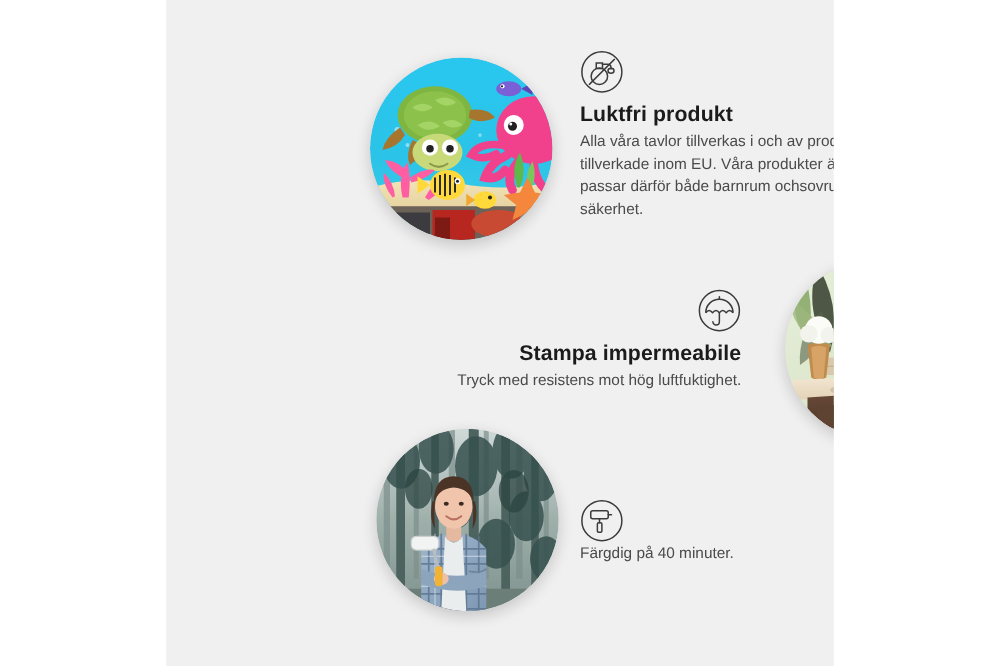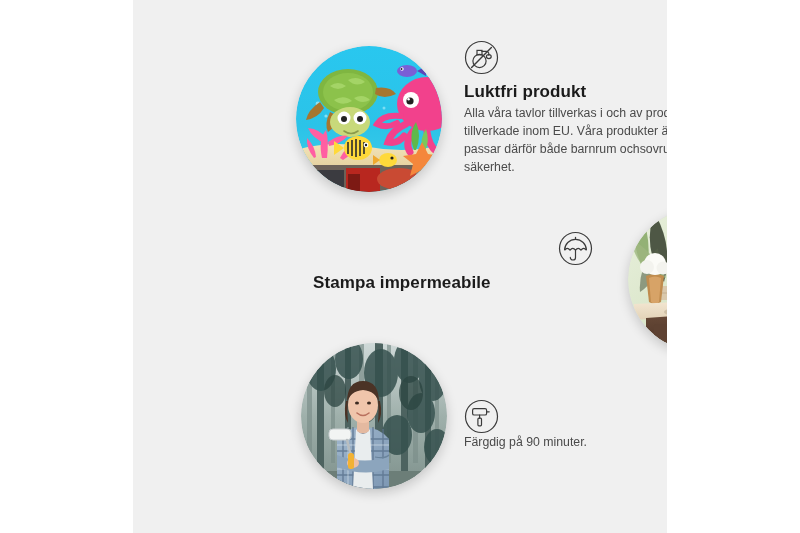--- a/index.html
+++ b/index.html
@@ -41,21 +41,21 @@
     position: absolute;
     border-radius: 50%;
     overflow: hidden;
     box-shadow: 0 4px 12px rgba(0,0,0,0.18);
     background: #ddd;
   }
   .circle-wrap svg { display: block; }
 
   .text-block { position: absolute; }
   .text-block.align-left  { text-align: left; }
-  .text-block.align-right { }
+  .text-block.align-right { text-align: right; }
 
   .icon-badge {
     width: 35px; height: 35px;
     display: block;
   }
   .icon-badge svg { display: block; }
   .align-right .icon-badge { margin-left: auto; }
 
   .feature-title {
     font-size: 17px;
@@ -289,20 +289,21 @@
         <span class="icon-badge">
           <svg width="35" height="35" viewBox="0 0 35 35">
             <circle cx="17.5" cy="17.5" r="16" fill="none" stroke="#3b3b3b" stroke-width="1.2"></circle>
             <path d="M6.6,19.2 a10.9,10.9 0 0 1 21.8,0" fill="none" stroke="#3b3b3b" stroke-width="1.2"></path>
             <path d="M6.6,19.2 q2.7,-3.6 5.45,0 q2.7,-3.6 5.45,0 q2.7,-3.6 5.45,0 q2.7,-3.6 5.45,0" fill="none" stroke="#3b3b3b" stroke-width="1.2" stroke-linejoin="round"></path>
             <path d="M17.5,19.2 v7.2 a2.6,2.6 0 0 1 -5.2,0" fill="none" stroke="#3b3b3b" stroke-width="1.2" stroke-linecap="round"></path>
             <line x1="17.5" y1="8.3" x2="17.5" y2="6.4" stroke="#3b3b3b" stroke-width="1.2" stroke-linecap="round"></line>
           </svg>
         </span>
         <h3 class="feature-title">Stampa impermeabile</h3>
+        <p class="feature-desc">Tryck med resistens mot hög luftfuktighet.</p>
       </div>
     </div>
 
     <div class="feature" id="feature-easy">
 
       <div class="circle-wrap">
         <svg width="146" height="146" viewBox="0 0 146 146" aria-hidden="true">
           <defs>
             <clipPath id="c3">
                 <circle cx="73" cy="73" r="73"></circle>
@@ -410,18 +411,18 @@
       <div class="text-block align-left">
         <span class="icon-badge">
           <svg width="35" height="35" viewBox="0 0 35 35">
             <circle cx="17.5" cy="17.5" r="16" fill="none" stroke="#3b3b3b" stroke-width="1.2"></circle>
             <rect x="8.6" y="9.6" width="14" height="6.4" rx="1.6" fill="none" stroke="#3b3b3b" stroke-width="1.2"></rect>
             <path d="M22.6,12.8 h2.6" stroke="#3b3b3b" stroke-width="1.2" stroke-linecap="round"></path>
             <path d="M15.6,16 v3.2" stroke="#3b3b3b" stroke-width="1.2" stroke-linecap="round"></path>
             <rect x="13.9" y="19.2" width="3.6" height="7.6" rx="1" fill="none" stroke="#3b3b3b" stroke-width="1.2"></rect>
           </svg>
         </span>
-        <p class="feature-desc">Färgdig på 90 minuter.</p>
+        <p class="feature-desc">Färgdig på 40 minuter.</p>
       </div>
     </div>
 
   </div>
 </div>
 
 </body></html>

